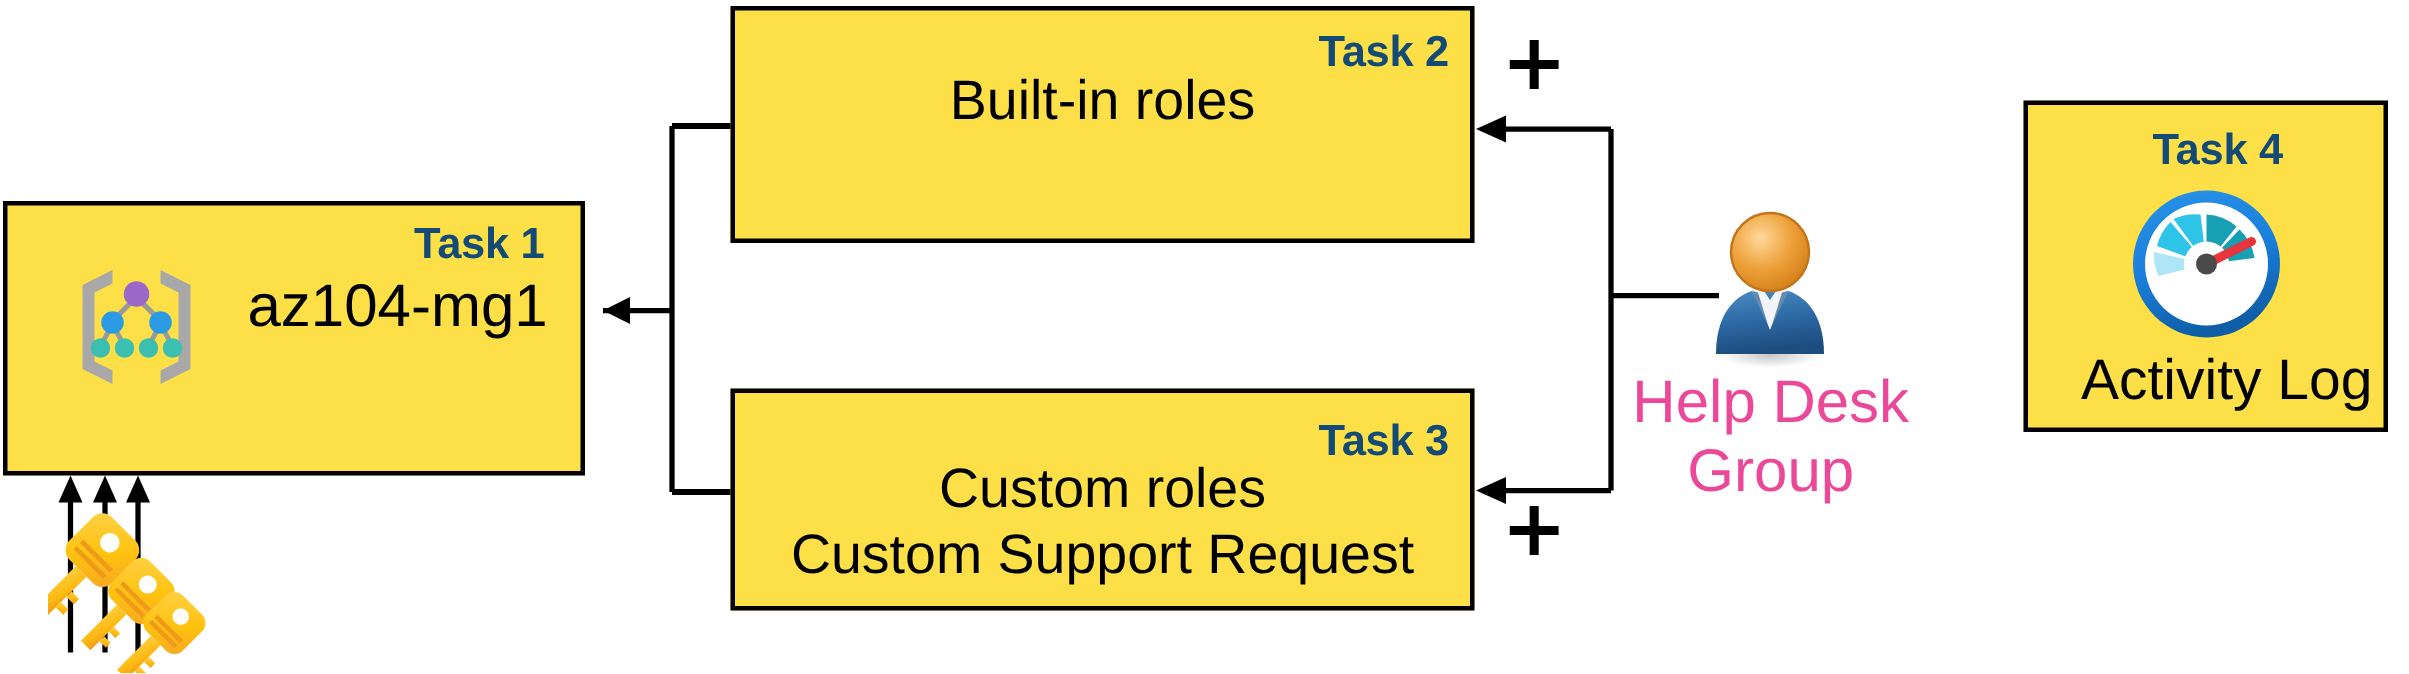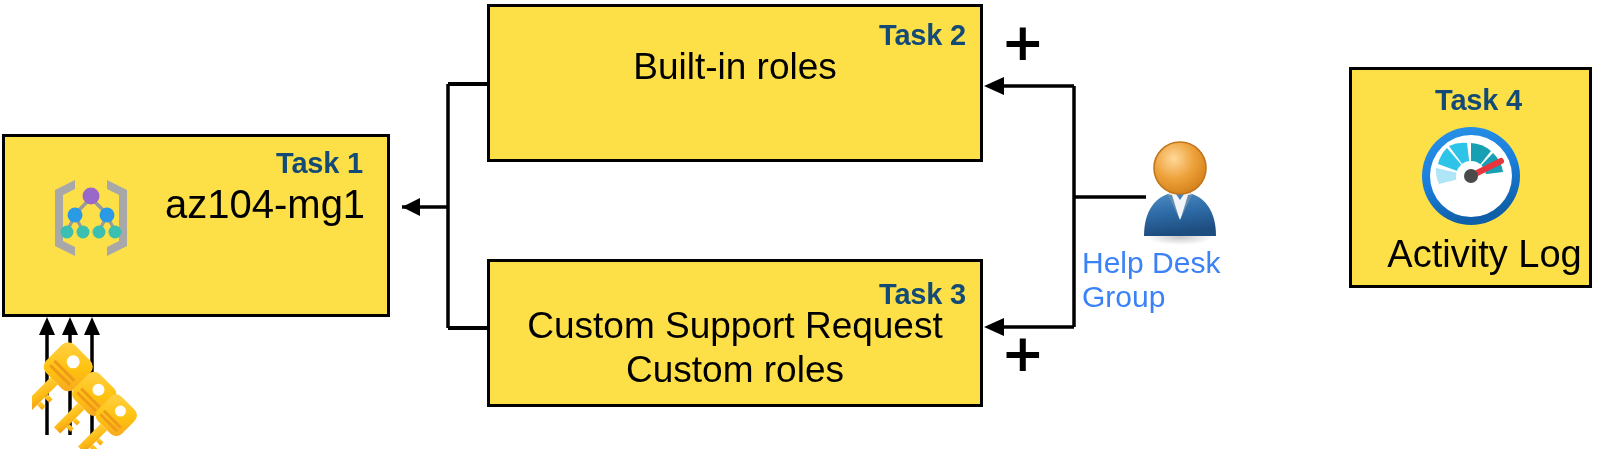--- a/index.html
+++ b/index.html
@@ -74,24 +74,24 @@
   }
   #helpdesk-icon {
     position: absolute;
     left: 50px; top: 0;
     width: 84px; height: 108px;
   }
   #helpdesk-label {
     position: absolute;
     left: -6px; right: -6px;
     top: 108px;
-    font-size: 30px;
+    font-size: 40px;
     line-height: 1.14;
-    color: #3b82f6;
-    text-align: left;
+    color: #ec4899;
+    text-align: center;
     white-space: pre-line;
   }
 
   
   #icon-gauge {
     position: absolute;
     left: 50%;
     transform: translateX(-50%);
     top: 52px;
     width: 108px;
@@ -227,22 +227,22 @@
   <div class="task-box" id="box-task2">
     <div class="task-label" id="label-task2">Task 2</div>
     <div class="box-text" id="text-task2">
       <div>Built-in roles</div>
     </div>
   </div>
 
   <div class="task-box" id="box-task3">
     <div class="task-label" id="label-task3">Task 3</div>
     <div class="box-text" id="text-task3">
+      <div>Custom roles</div>
       <div>Custom Support Request</div>
-      <div>Custom roles</div>
     </div>
   </div>
 
   <div id="helpdesk">
     <svg id="helpdesk-icon" viewBox="0 0 84 108" width="84" height="108">
       <defs>
         <radialGradient id="headg" cx="38%" cy="32%" r="72%">
           <stop offset="0%" stop-color="#ffd89a"></stop>
           <stop offset="55%" stop-color="#eda13a"></stop>
           <stop offset="100%" stop-color="#d4801a"></stop>

